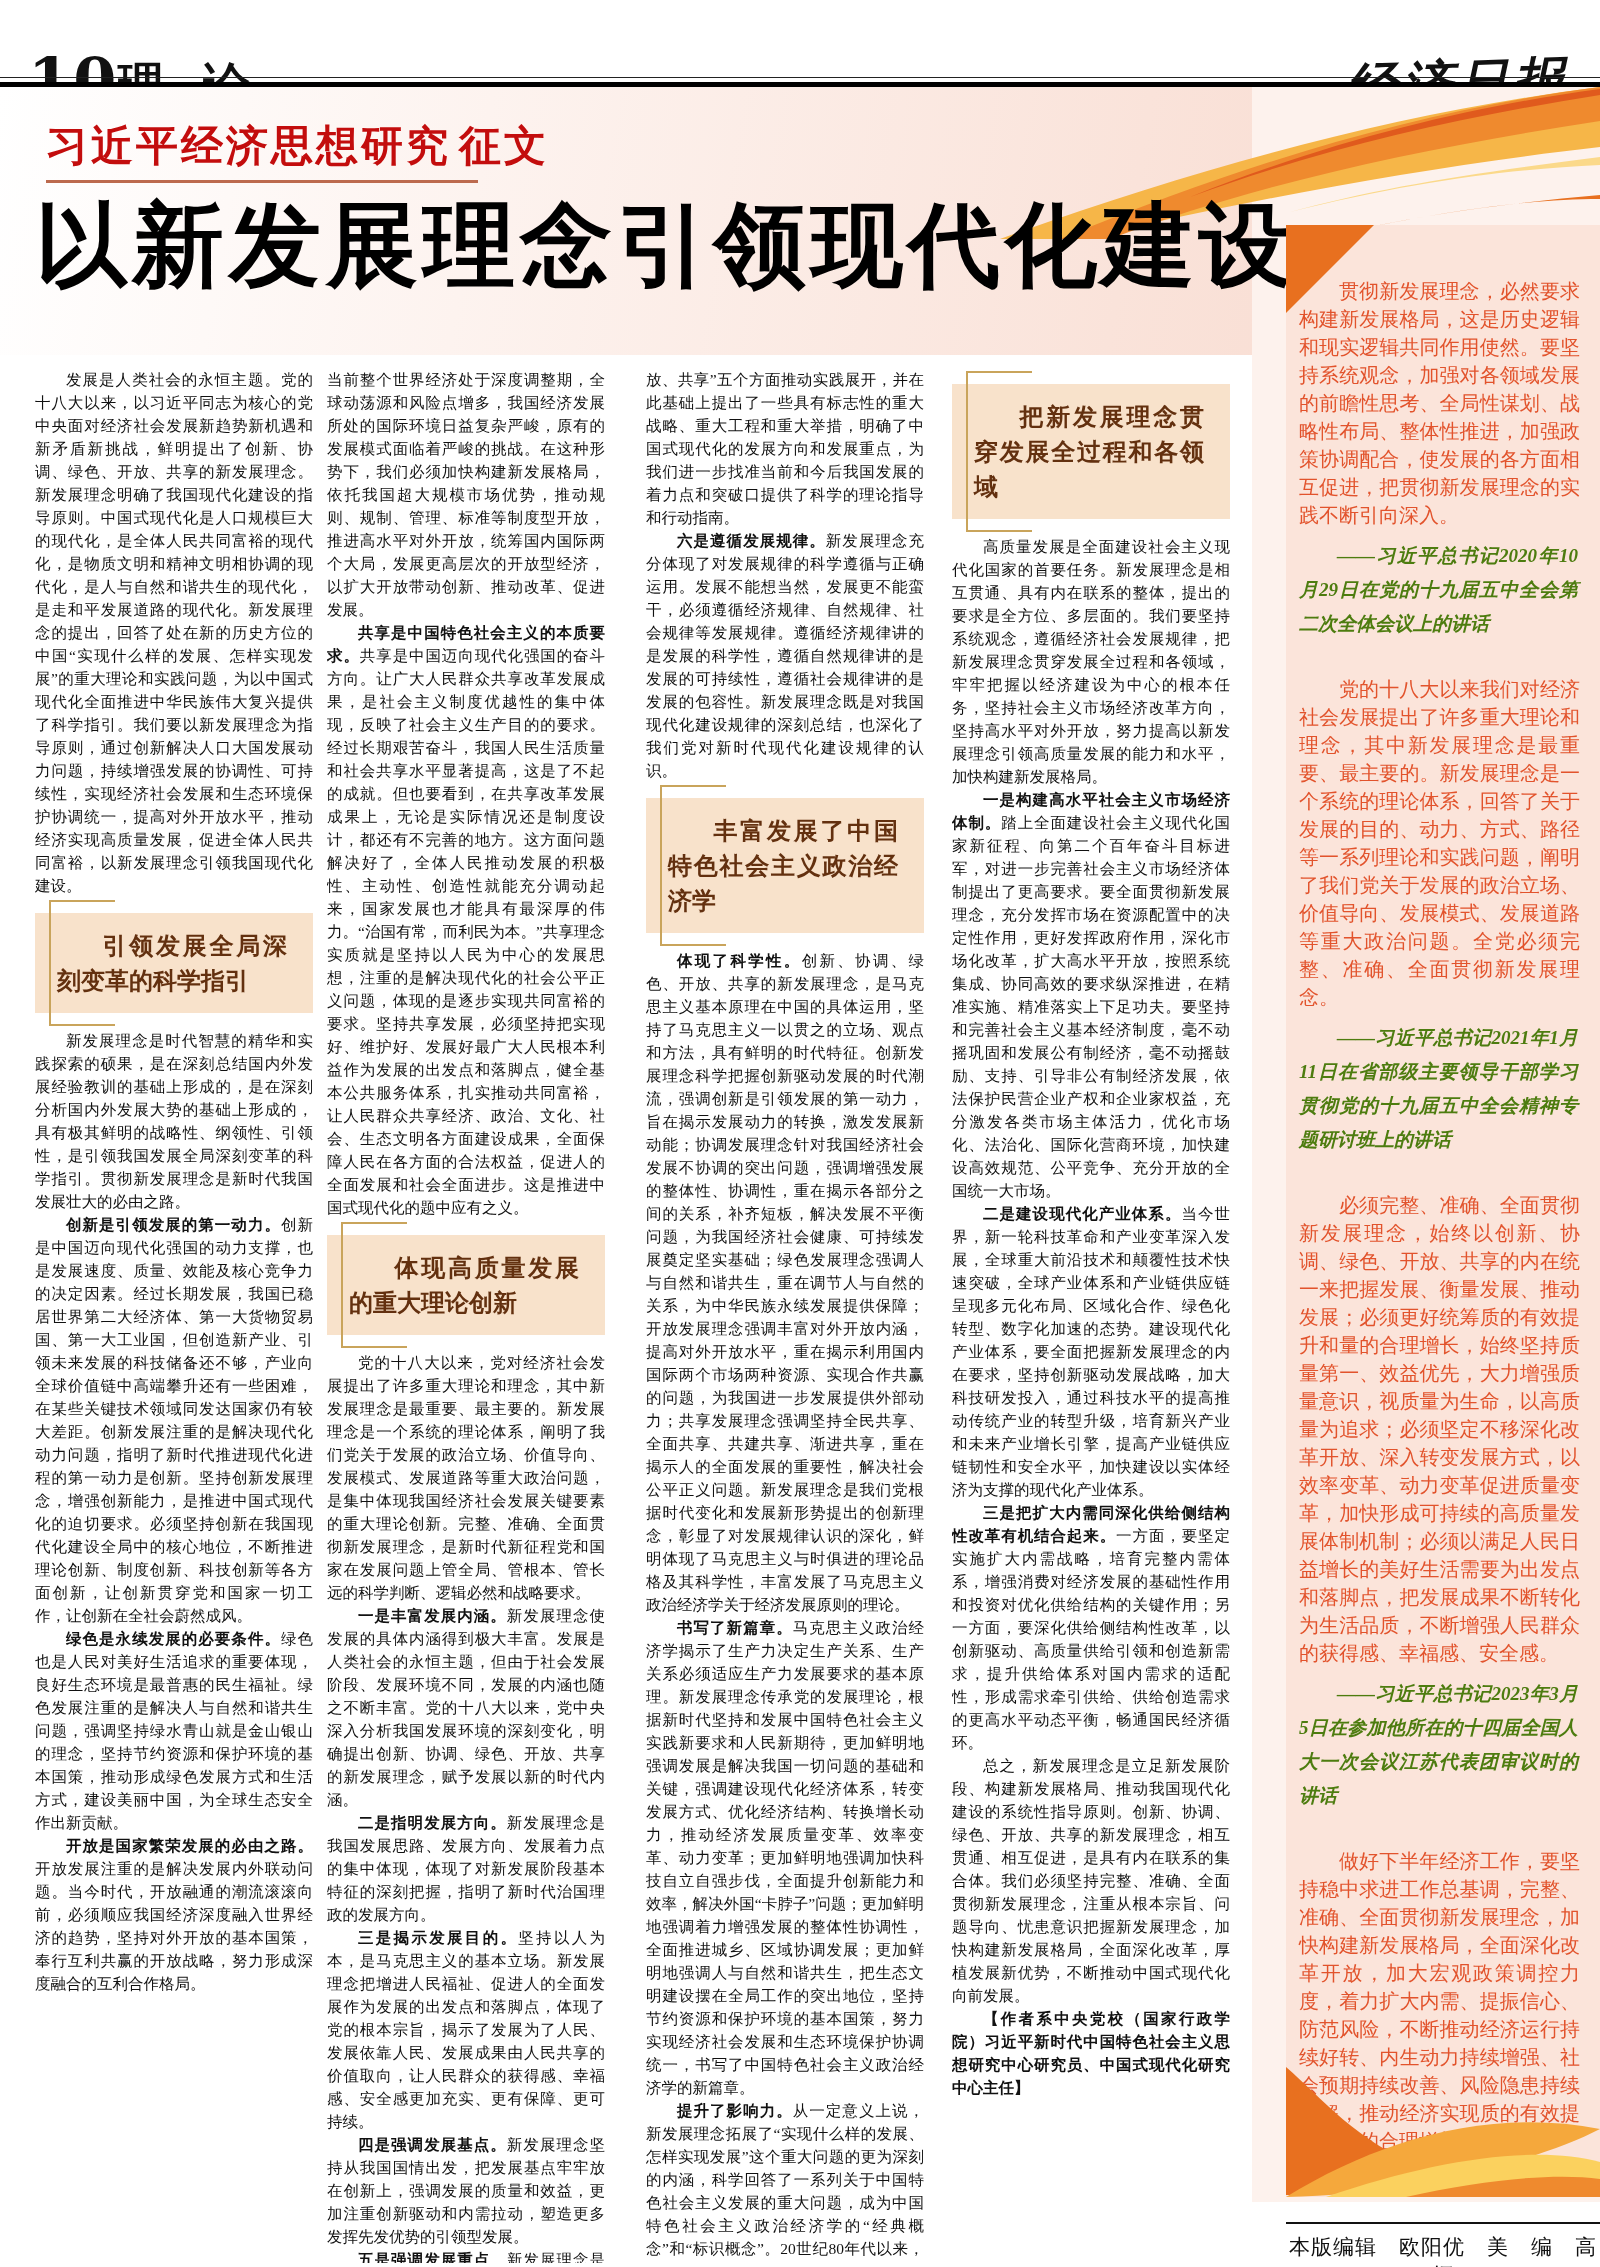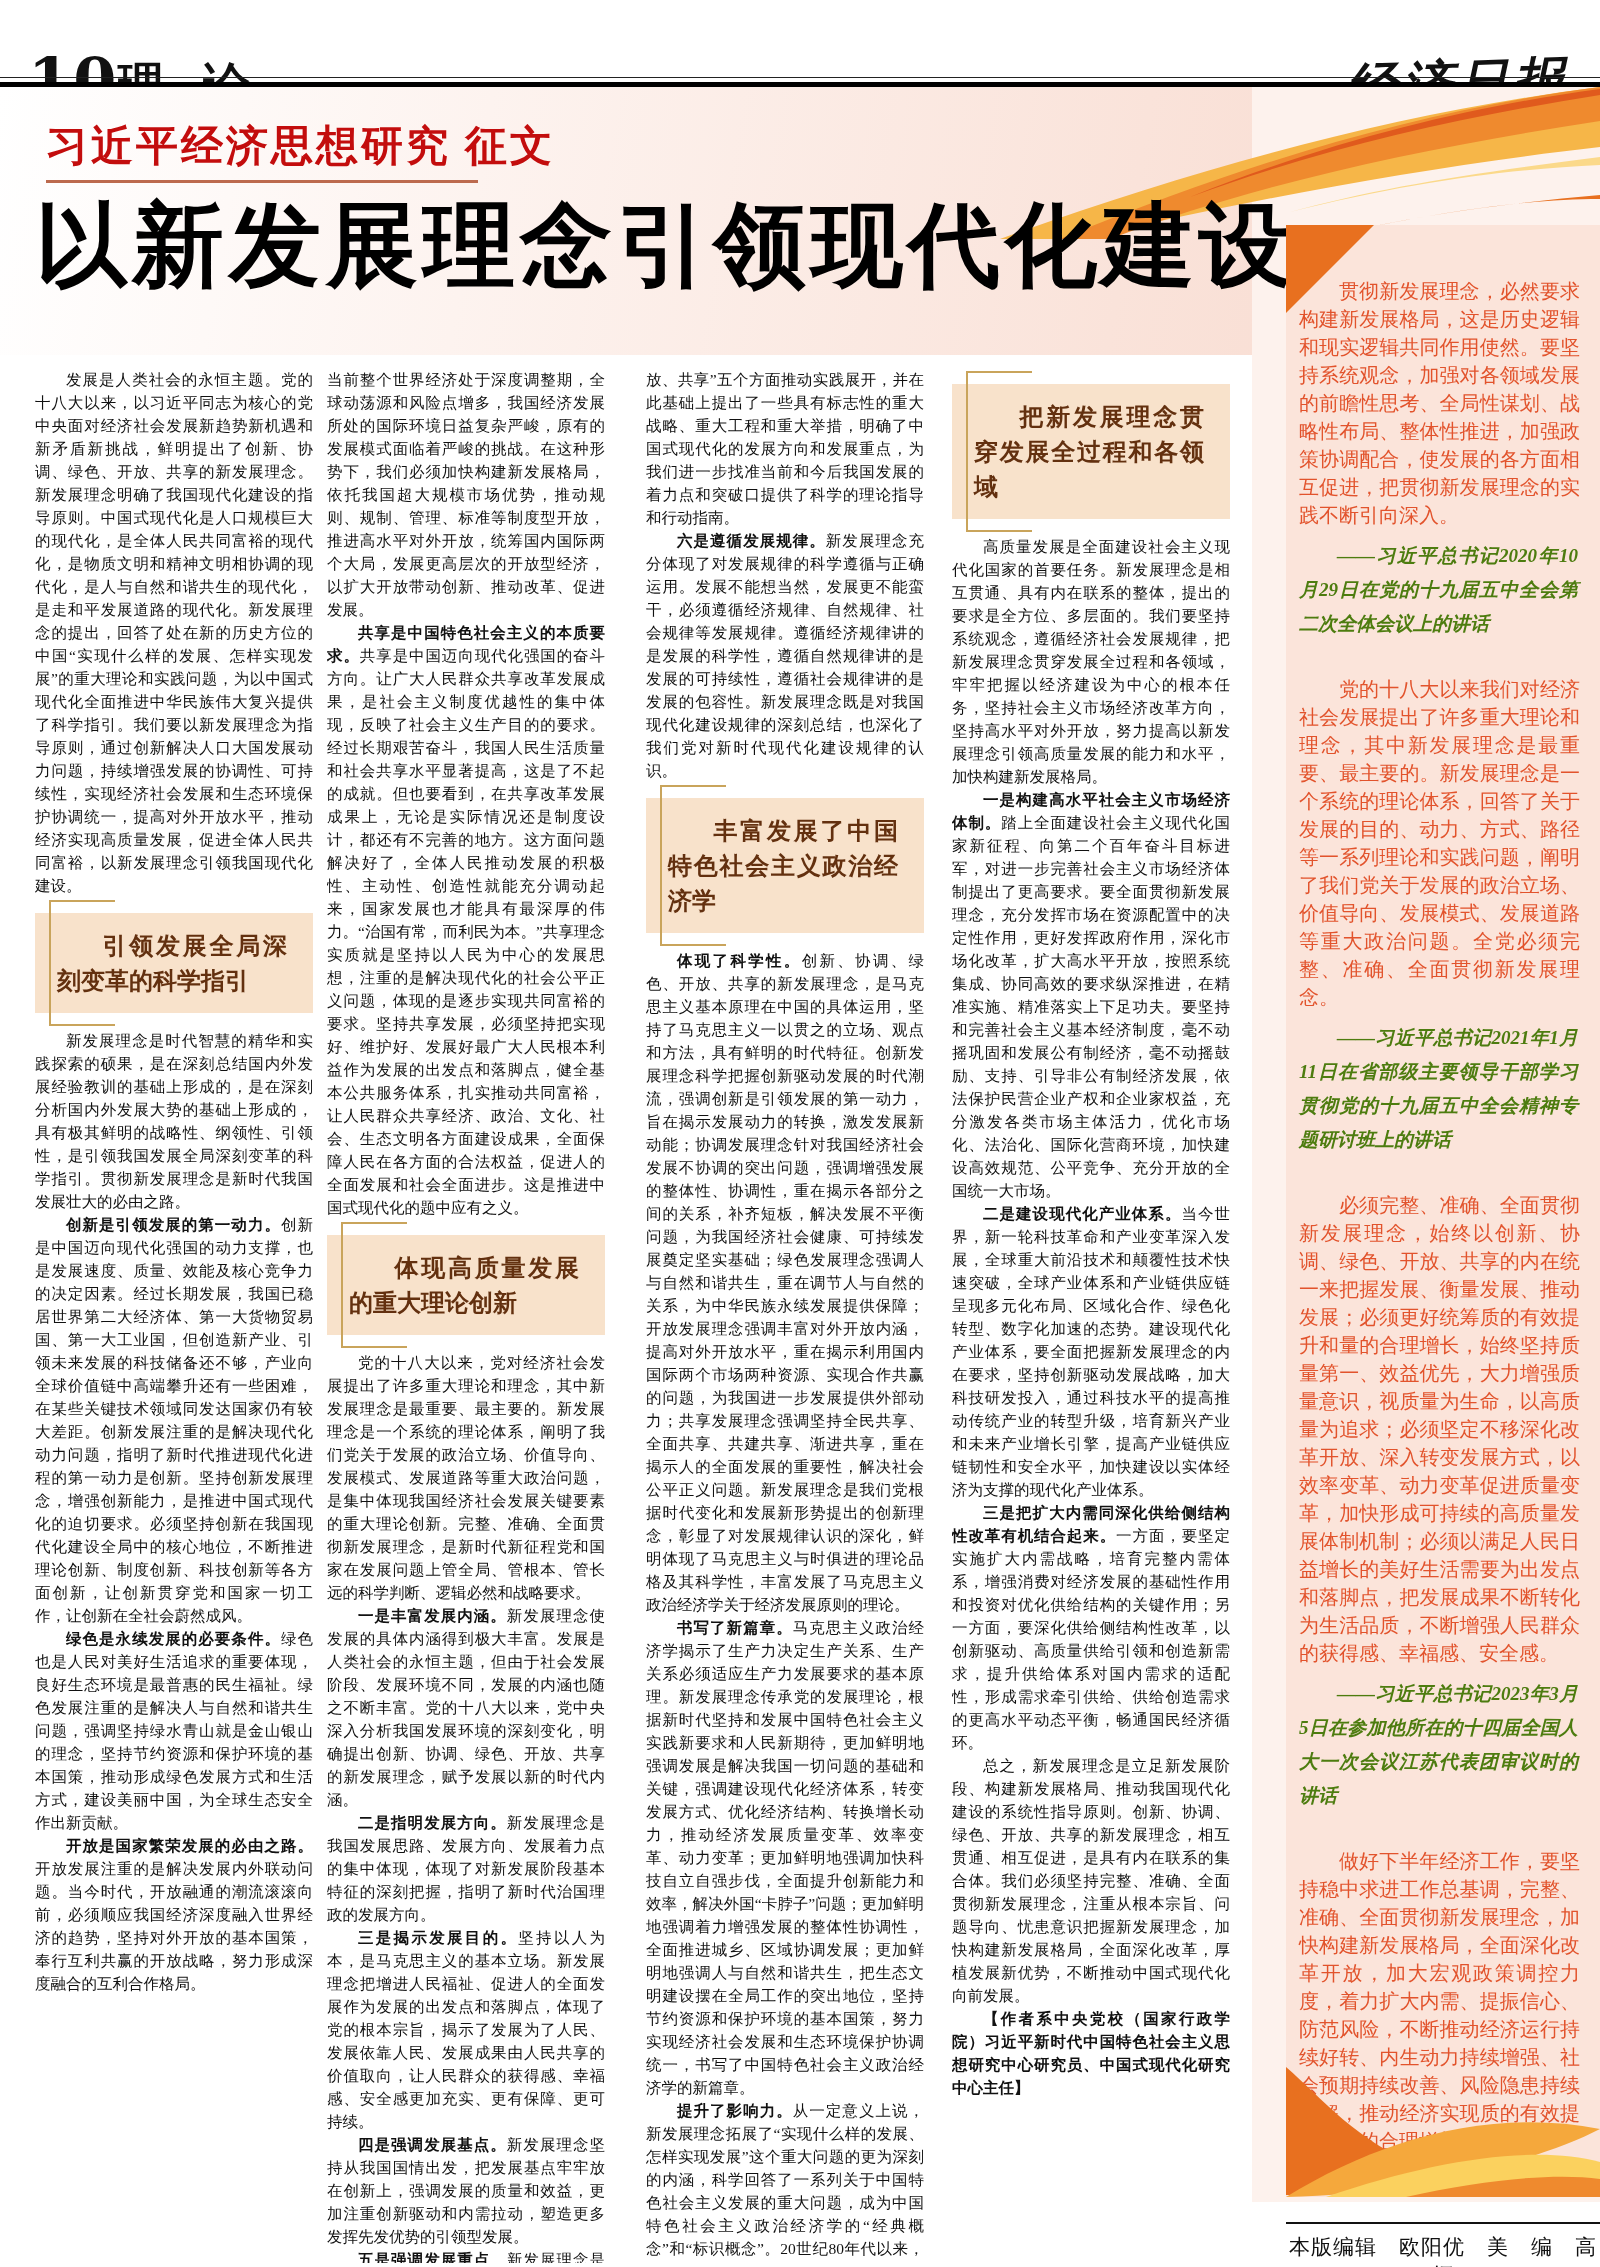--- a/index.html
+++ b/index.html
@@ -12,21 +12,21 @@
   .hdr-date{position:absolute;left:300px;top:46px;font-size:21px;letter-spacing:2px;}
   .masthead{position:absolute;right:30px;top:14px;font-size:50px;font-weight:900;font-style:italic;
             letter-spacing:6px;transform:rotate(-2deg);font-family:"DejaVu Serif",serif;}
   .rule-thin{position:absolute;top:77px;left:0;width:1600px;height:1px;background:#222;}
   .rule-thick{position:absolute;top:82px;left:0;width:1600px;height:5px;background:#000;}
   
   .hero{position:absolute;top:87px;left:0;width:1600px;height:268px;
         background:linear-gradient(100deg,#ffffff 0%,#fdf3ef 30%,#fae3da 70%,#f7d8cc 100%);}
   .side-backdrop{position:absolute;top:87px;left:1252px;width:348px;height:2115px;background:#fdf2ed;}
   .banner{position:absolute;left:46px;top:118px;font-size:42px;font-weight:900;color:#c30d0d;letter-spacing:3px;white-space:nowrap;}
-  .banner .tag{margin-left:14px;}
+  .banner .tag{margin-left:8px;}
   .banner-underline{position:absolute;left:46px;top:180px;width:432px;height:3px;background:#bc6a4e;}
   .headline{position:absolute;left:35px;top:196px;width:1196px;text-align:right;font-size:92px;line-height:100px;
             font-weight:900;letter-spacing:5px;color:#000;white-space:nowrap;font-family:"Liberation Serif",serif;}
   .byline{position:absolute;left:35px;top:318px;width:1196px;text-align:center;font-size:23px;letter-spacing:8px;}
   .waves{position:absolute;right:0;top:87px;width:640px;height:152px;}
   
   .col{position:absolute;top:368px;width:278px;height:1895px;overflow:hidden;
        font-size:15.5px;line-height:23px;text-align:justify;}
   .col p{margin:0;text-indent:2em;}
   .col p.noindent{text-indent:0;}

